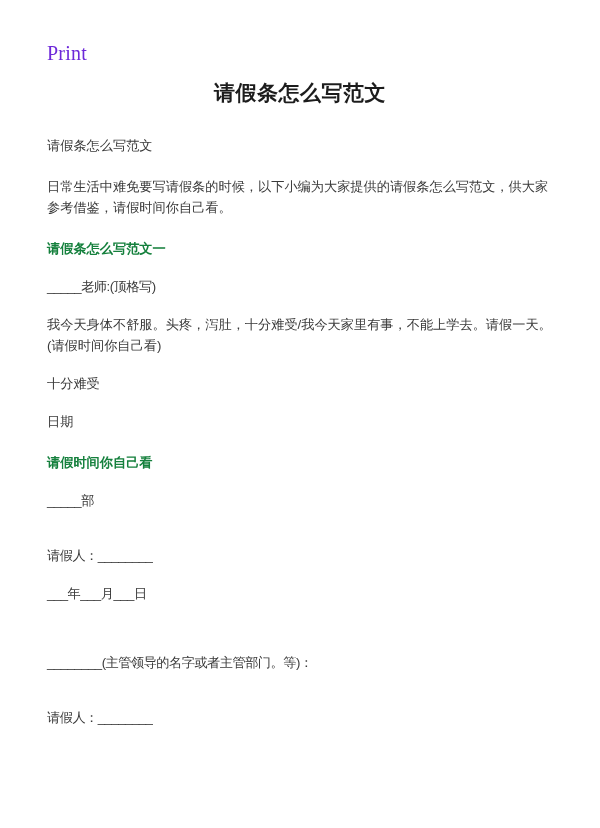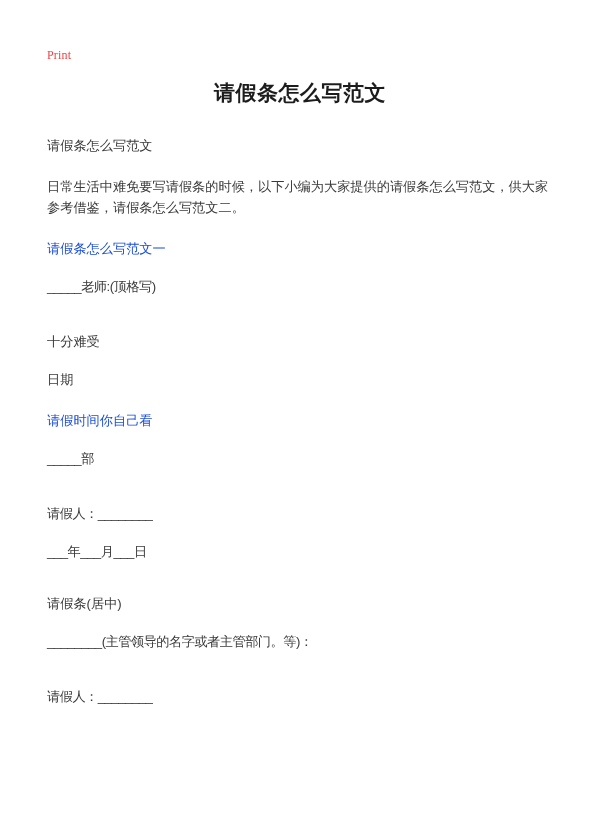--- a/index.html
+++ b/index.html
@@ -26,23 +26,23 @@
   }
 
   
   .print-row {
     position: absolute;
     top: 45px;
     left: 47px;
   }
   .print-link {
     font-family: "Liberation Serif", "DejaVu Serif", serif;
-    font-size: 12px;
+    font-size: 20px;
     line-height: 16px;
-    color: #ef4444;
+    color: #6d28d9;
     text-decoration: none;
     cursor: pointer;
     letter-spacing: 0.2px;
   }
 
   
   .doc {
     position: absolute;
     top: 78px;
     left: 47px;
@@ -64,22 +64,22 @@
     margin: 0;
     padding: 0;
     font-size: 13.2px;
     line-height: 21px;
     color: #3a3a3a;
     text-align: left;
     word-break: break-all;
   }
 
   .para.heading {
-    font-weight: normal;
-    color: #1d4ed8;
+    font-weight: bold;
+    color: #15803d;
   }
 
   
   .gap-title   { height: 27px; }
   .gap-lg      { height: 20px; }
   .gap-md      { height: 17px; }
   .gap-sm      { height: 14px; }
 
   .blank { letter-spacing: -0.5px; }
 </style>
@@ -95,32 +95,33 @@
   <div class="doc">
 
     <h1 class="doc-title">请假条怎么写范文</h1>
 
     <div class="gap-title"></div>
 
     <p class="para">请假条怎么写范文</p>
 
     <div class="gap-lg"></div>
 
-    <p class="para">日常生活中难免要写请假条的时候，以下小编为大家提供的请假条怎么写范文，供大家参考借鉴，请假条怎么写范文二。</p>
+    <p class="para">日常生活中难免要写请假条的时候，以下小编为大家提供的请假条怎么写范文，供大家参考借鉴，请假时间你自己看。</p>
 
     <div class="gap-lg"></div>
 
     <p class="para heading">请假条怎么写范文一</p>
 
     <div class="gap-md"></div>
 
     <p class="para blank">_____老师:(顶格写)</p>
 
     <div class="gap-md"></div>
 
+    <p class="para">我今天身体不舒服。头疼，泻肚，十分难受/我今天家里有事，不能上学去。请假一天。(请假时间你自己看)</p>
 
     <div class="gap-md"></div>
 
     <p class="para">十分难受</p>
 
     <div class="gap-md"></div>
 
     <p class="para">日期</p>
 
     <div class="gap-lg"></div>
@@ -140,21 +141,20 @@
 
     <div class="gap-md"></div>
 
     <p class="para blank">___年___月___日</p>
 
     <div class="gap-sm"></div>
 
 
     <div class="gap-md"></div>
 
-    <p class="para">请假条(居中)</p>
 
     <div class="gap-md"></div>
 
     <p class="para blank">________(主管领导的名字或者主管部门。等)：</p>
 
     <div class="gap-md"></div>
 
 
     <div class="gap-md"></div>
 

